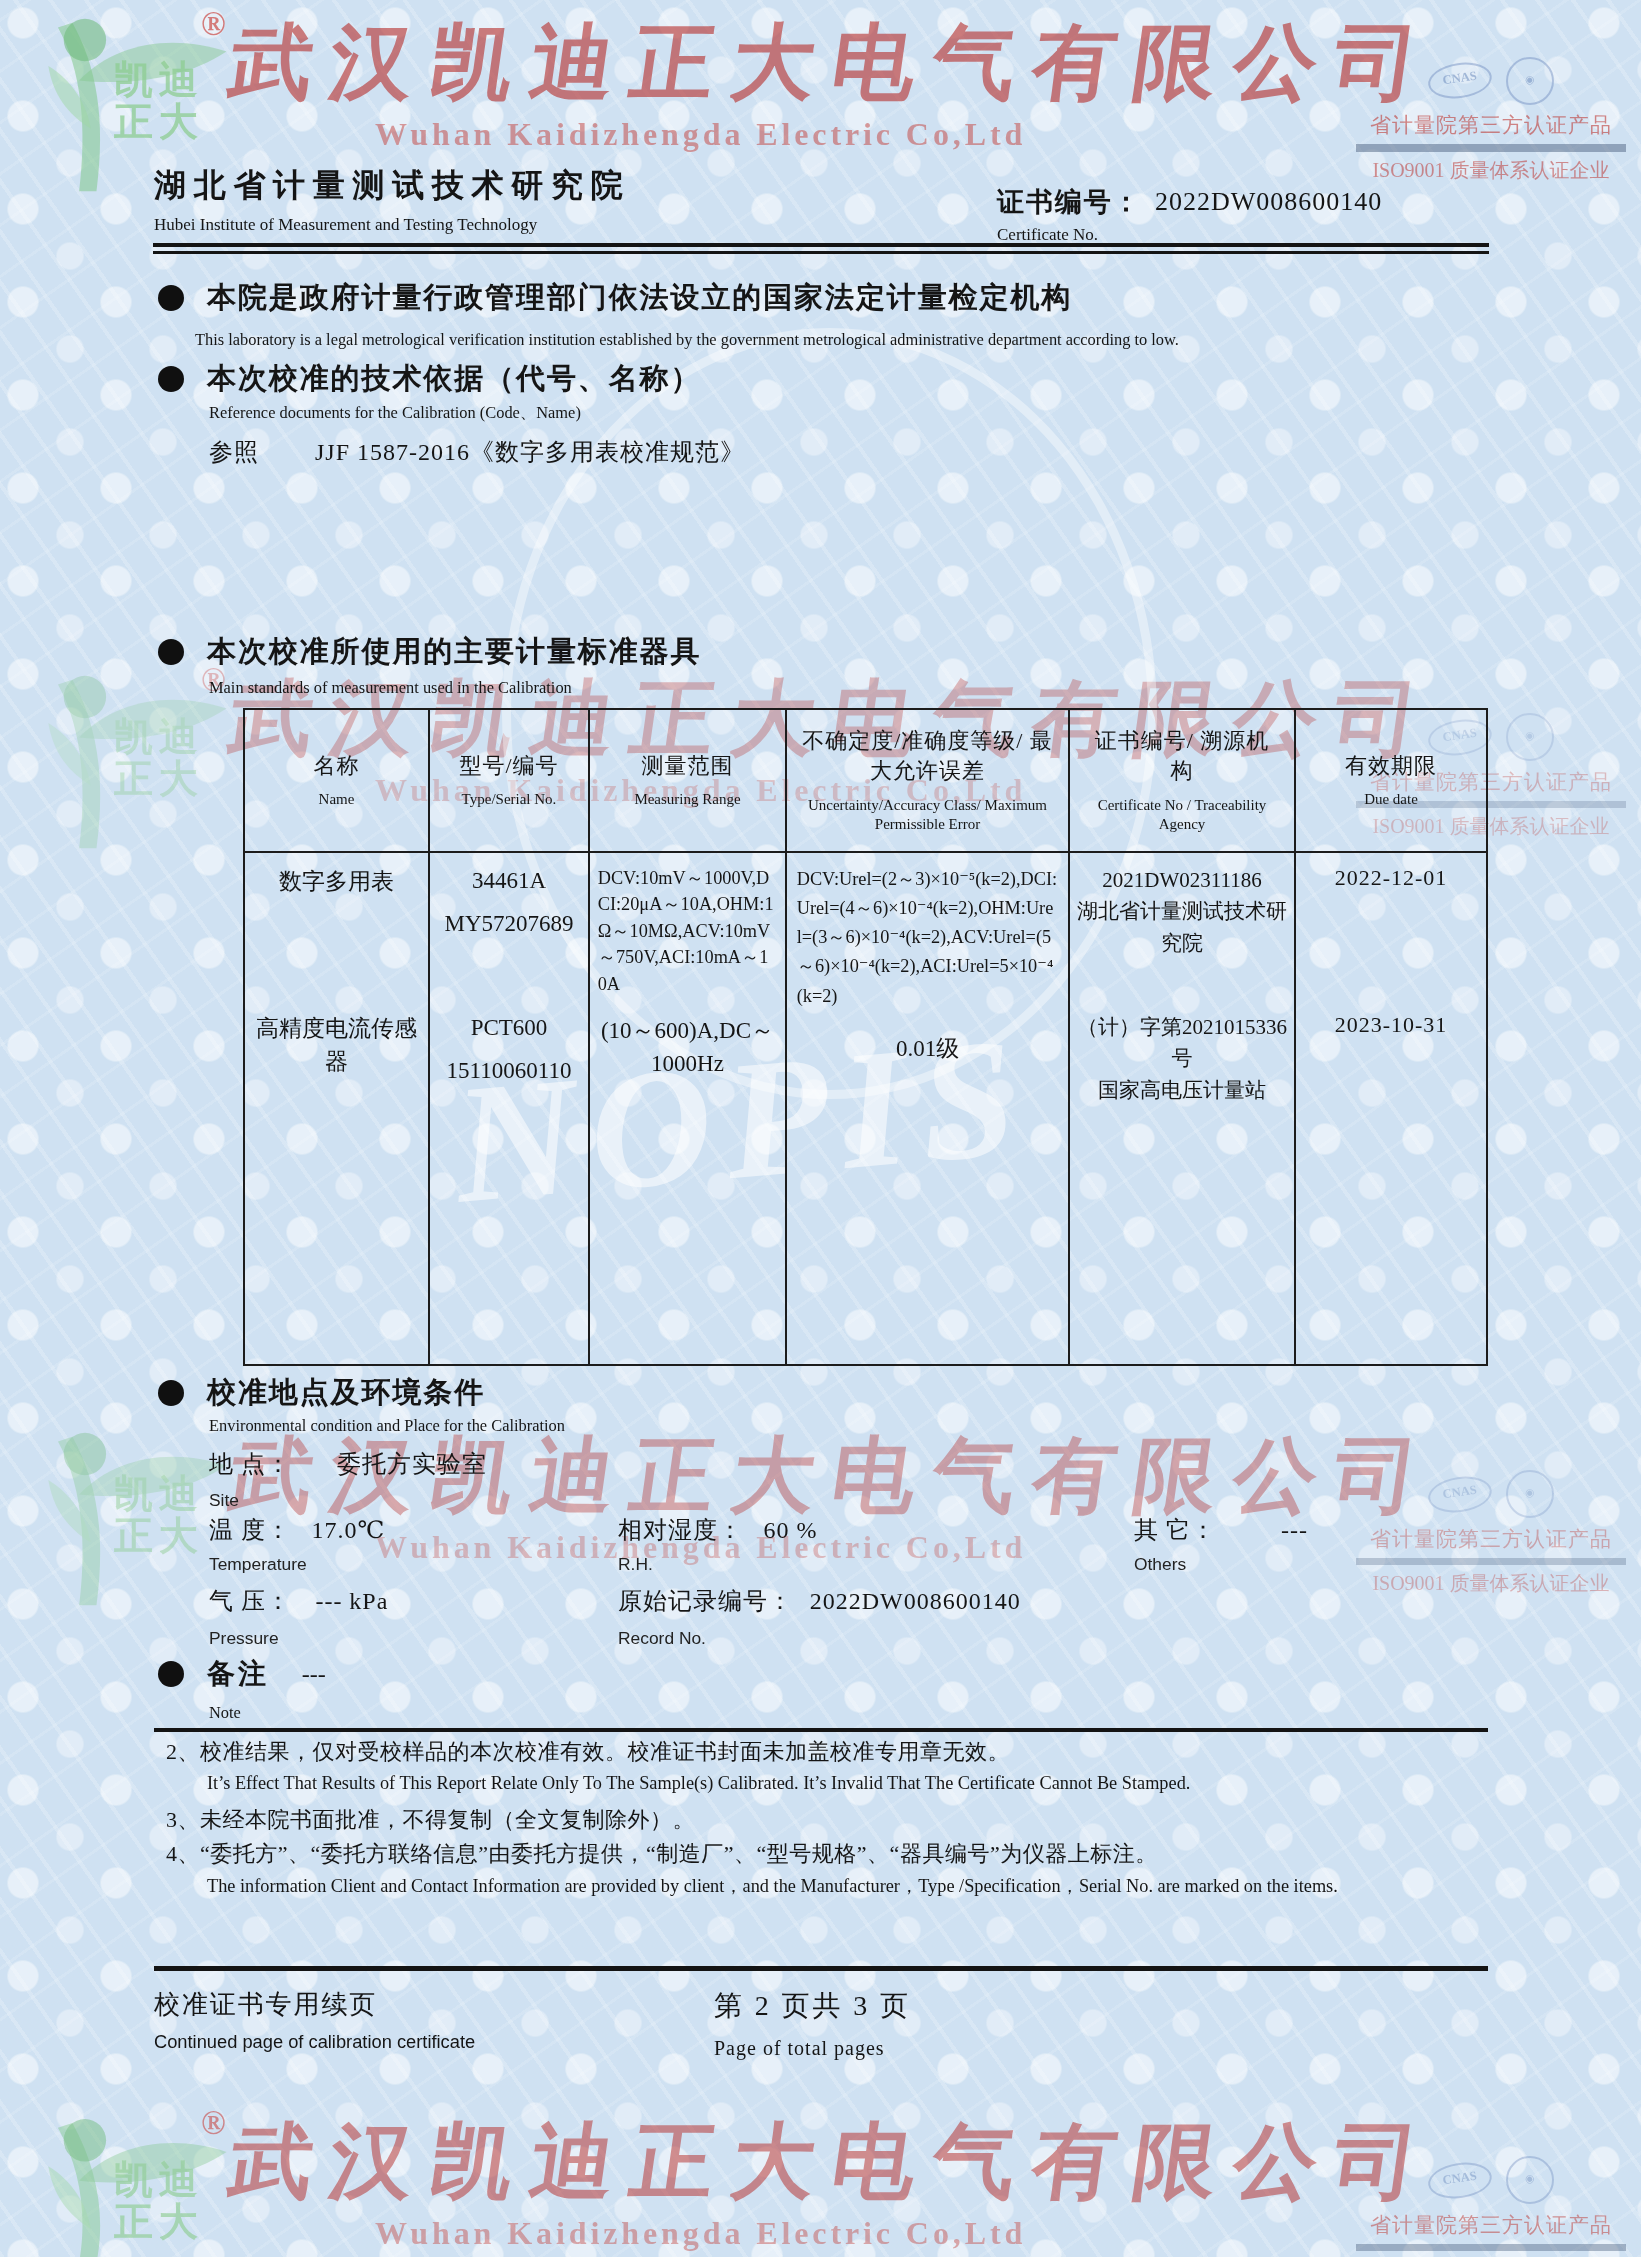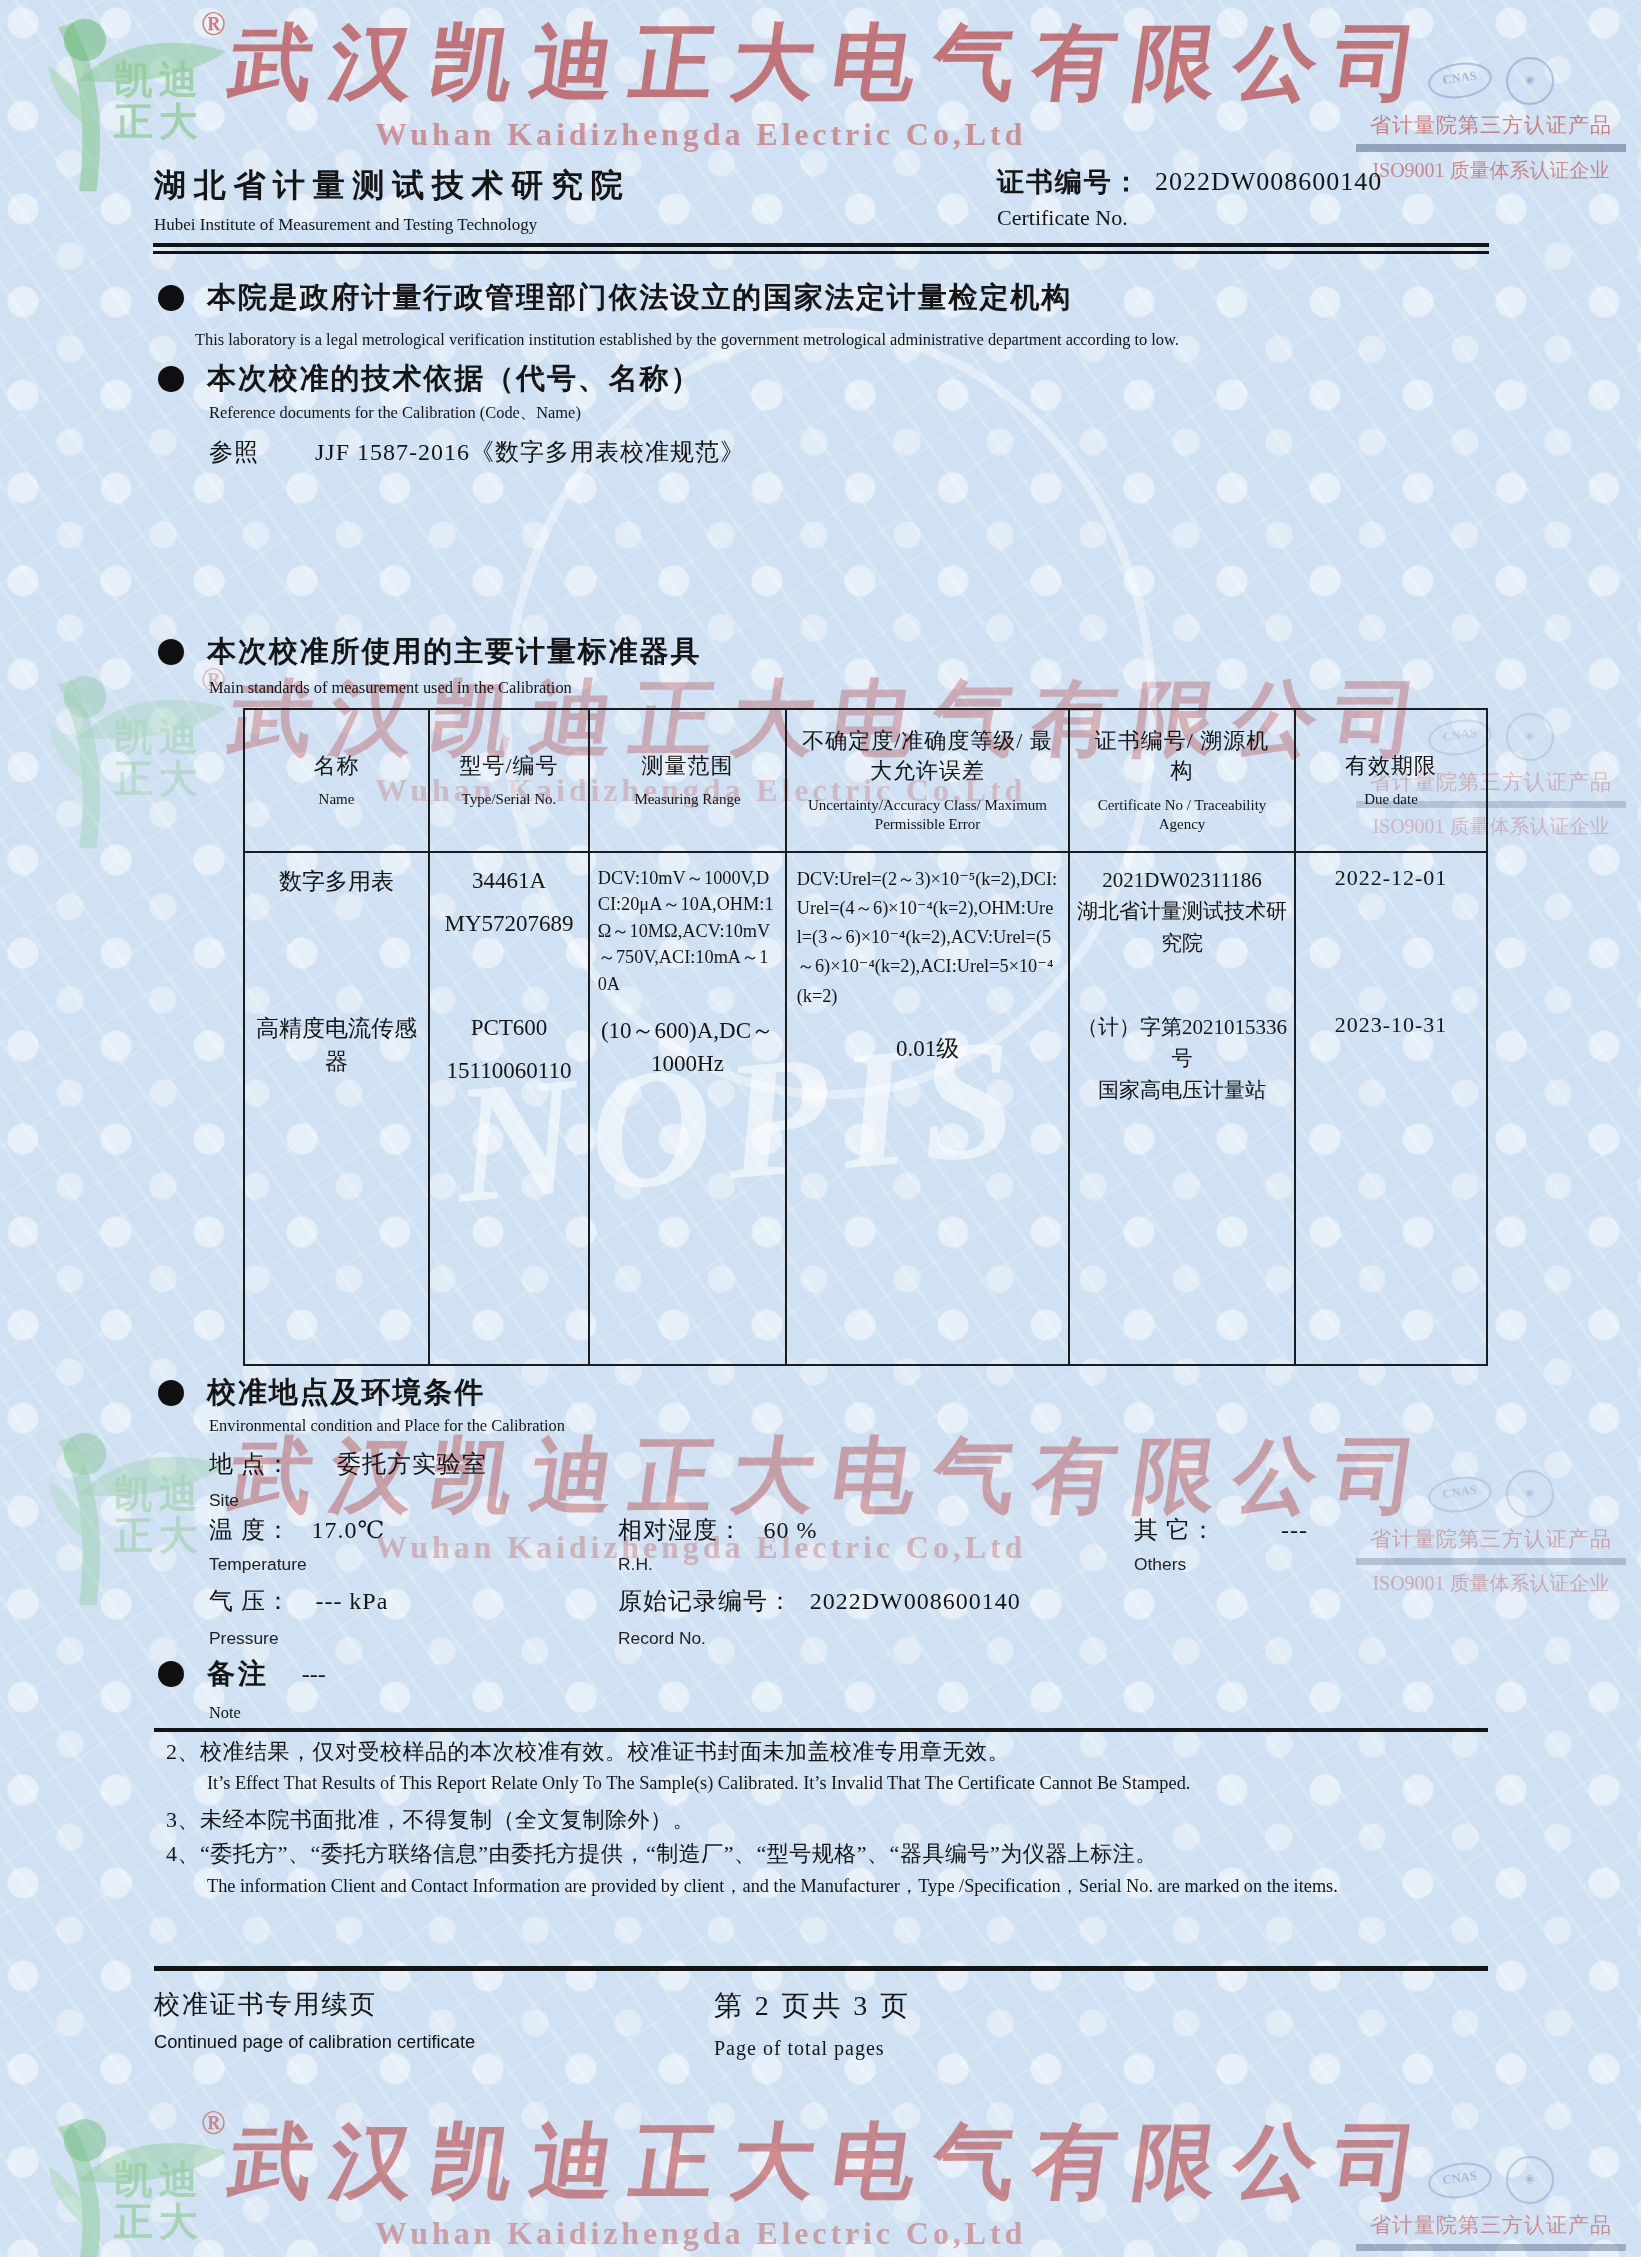--- a/index.html
+++ b/index.html
@@ -37,24 +37,24 @@
   
   .seal-ellipse{position:absolute;left:502px;top:328px;width:637px;height:753px;border:9.7px solid rgba(255,255,255,0.40);
                 border-radius:50%;z-index:1;pointer-events:none;}
   .seal-text{position:absolute;left:454px;top:1023px;font-size:169px;font-style:italic;font-weight:bold;
              color:rgba(255,255,255,0.55);letter-spacing:13.5px;transform:rotate(-5deg);z-index:1;pointer-events:none;
              font-family:"Liberation Serif",serif;}
   
   .content{z-index:2;}
   .inst-title{font-size:32px;font-weight:bold;letter-spacing:7.7px;font-family:"DejaVu Sans",sans-serif;}
   .inst-en{font-size:17px;margin-top:6.8px;}
-  .certno-row{display:flex;align-items:flex-start;}
+  .certno-row{display:flex;align-items:flex-start;margin-top:20px;}
   .certno-label{font-size:27px;font-weight:bold;letter-spacing:1.9px;font-family:"DejaVu Sans",sans-serif;}
   .certno-value{font-size:26px;letter-spacing:1px;margin-left:13.5px;padding-top:2.9px;}
-  .certno-en{font-size:22px;margin-top:4.8px;}
+  .certno-en{font-size:17px;margin-top:4.8px;}
   .rule-double{border-top:4.8px solid #141414;border-bottom:3.9px solid #141414;height:3.9px;}
   .rule{background:#141414;}
   .sec-head{display:flex;align-items:center;}
   .bullet{width:26px;height:26px;background:#101010;border-radius:50%;flex:0 0 auto;margin-right:23px;}
   .sec-cn{font-size:29px;font-weight:bold;letter-spacing:1.9px;font-family:"DejaVu Sans",sans-serif;white-space:nowrap;}
   .sec-en{font-size:16.4px;}
   .ref-line{display:flex;font-size:24px;letter-spacing:1px;}
   .ref-line .gap{width:56px;}
   
   table.std{border-collapse:collapse;table-layout:fixed;width:1244px;}

